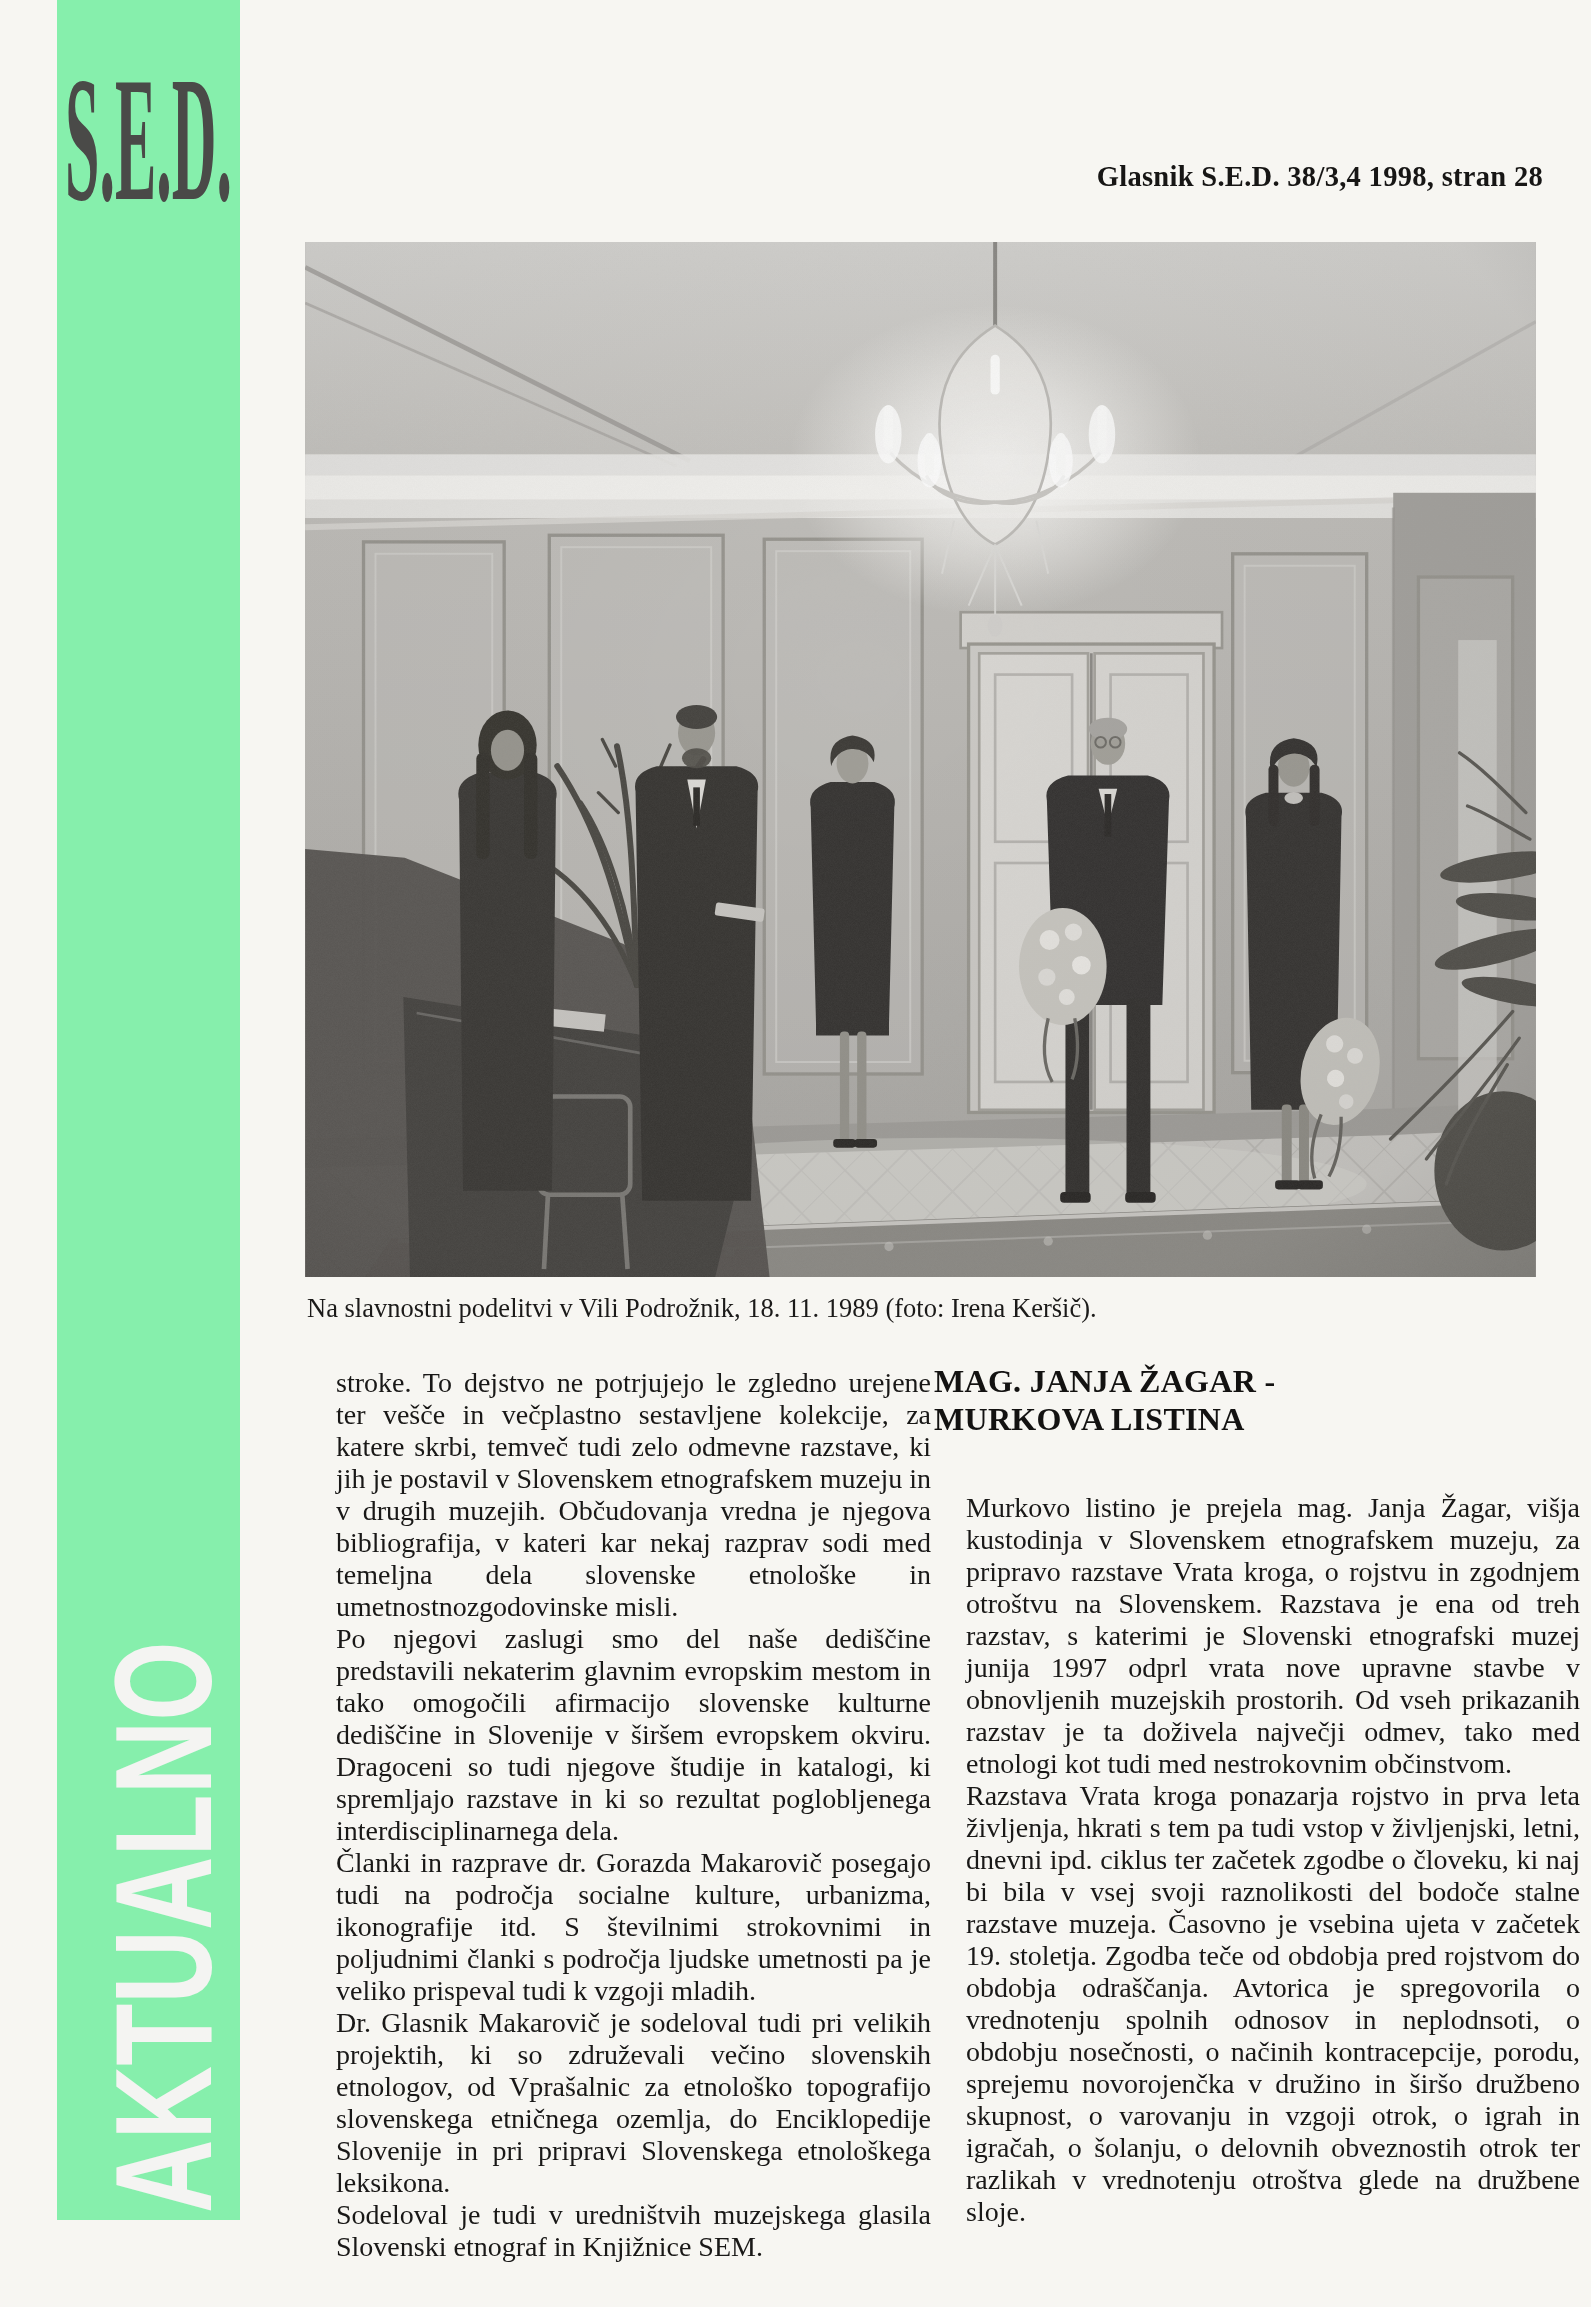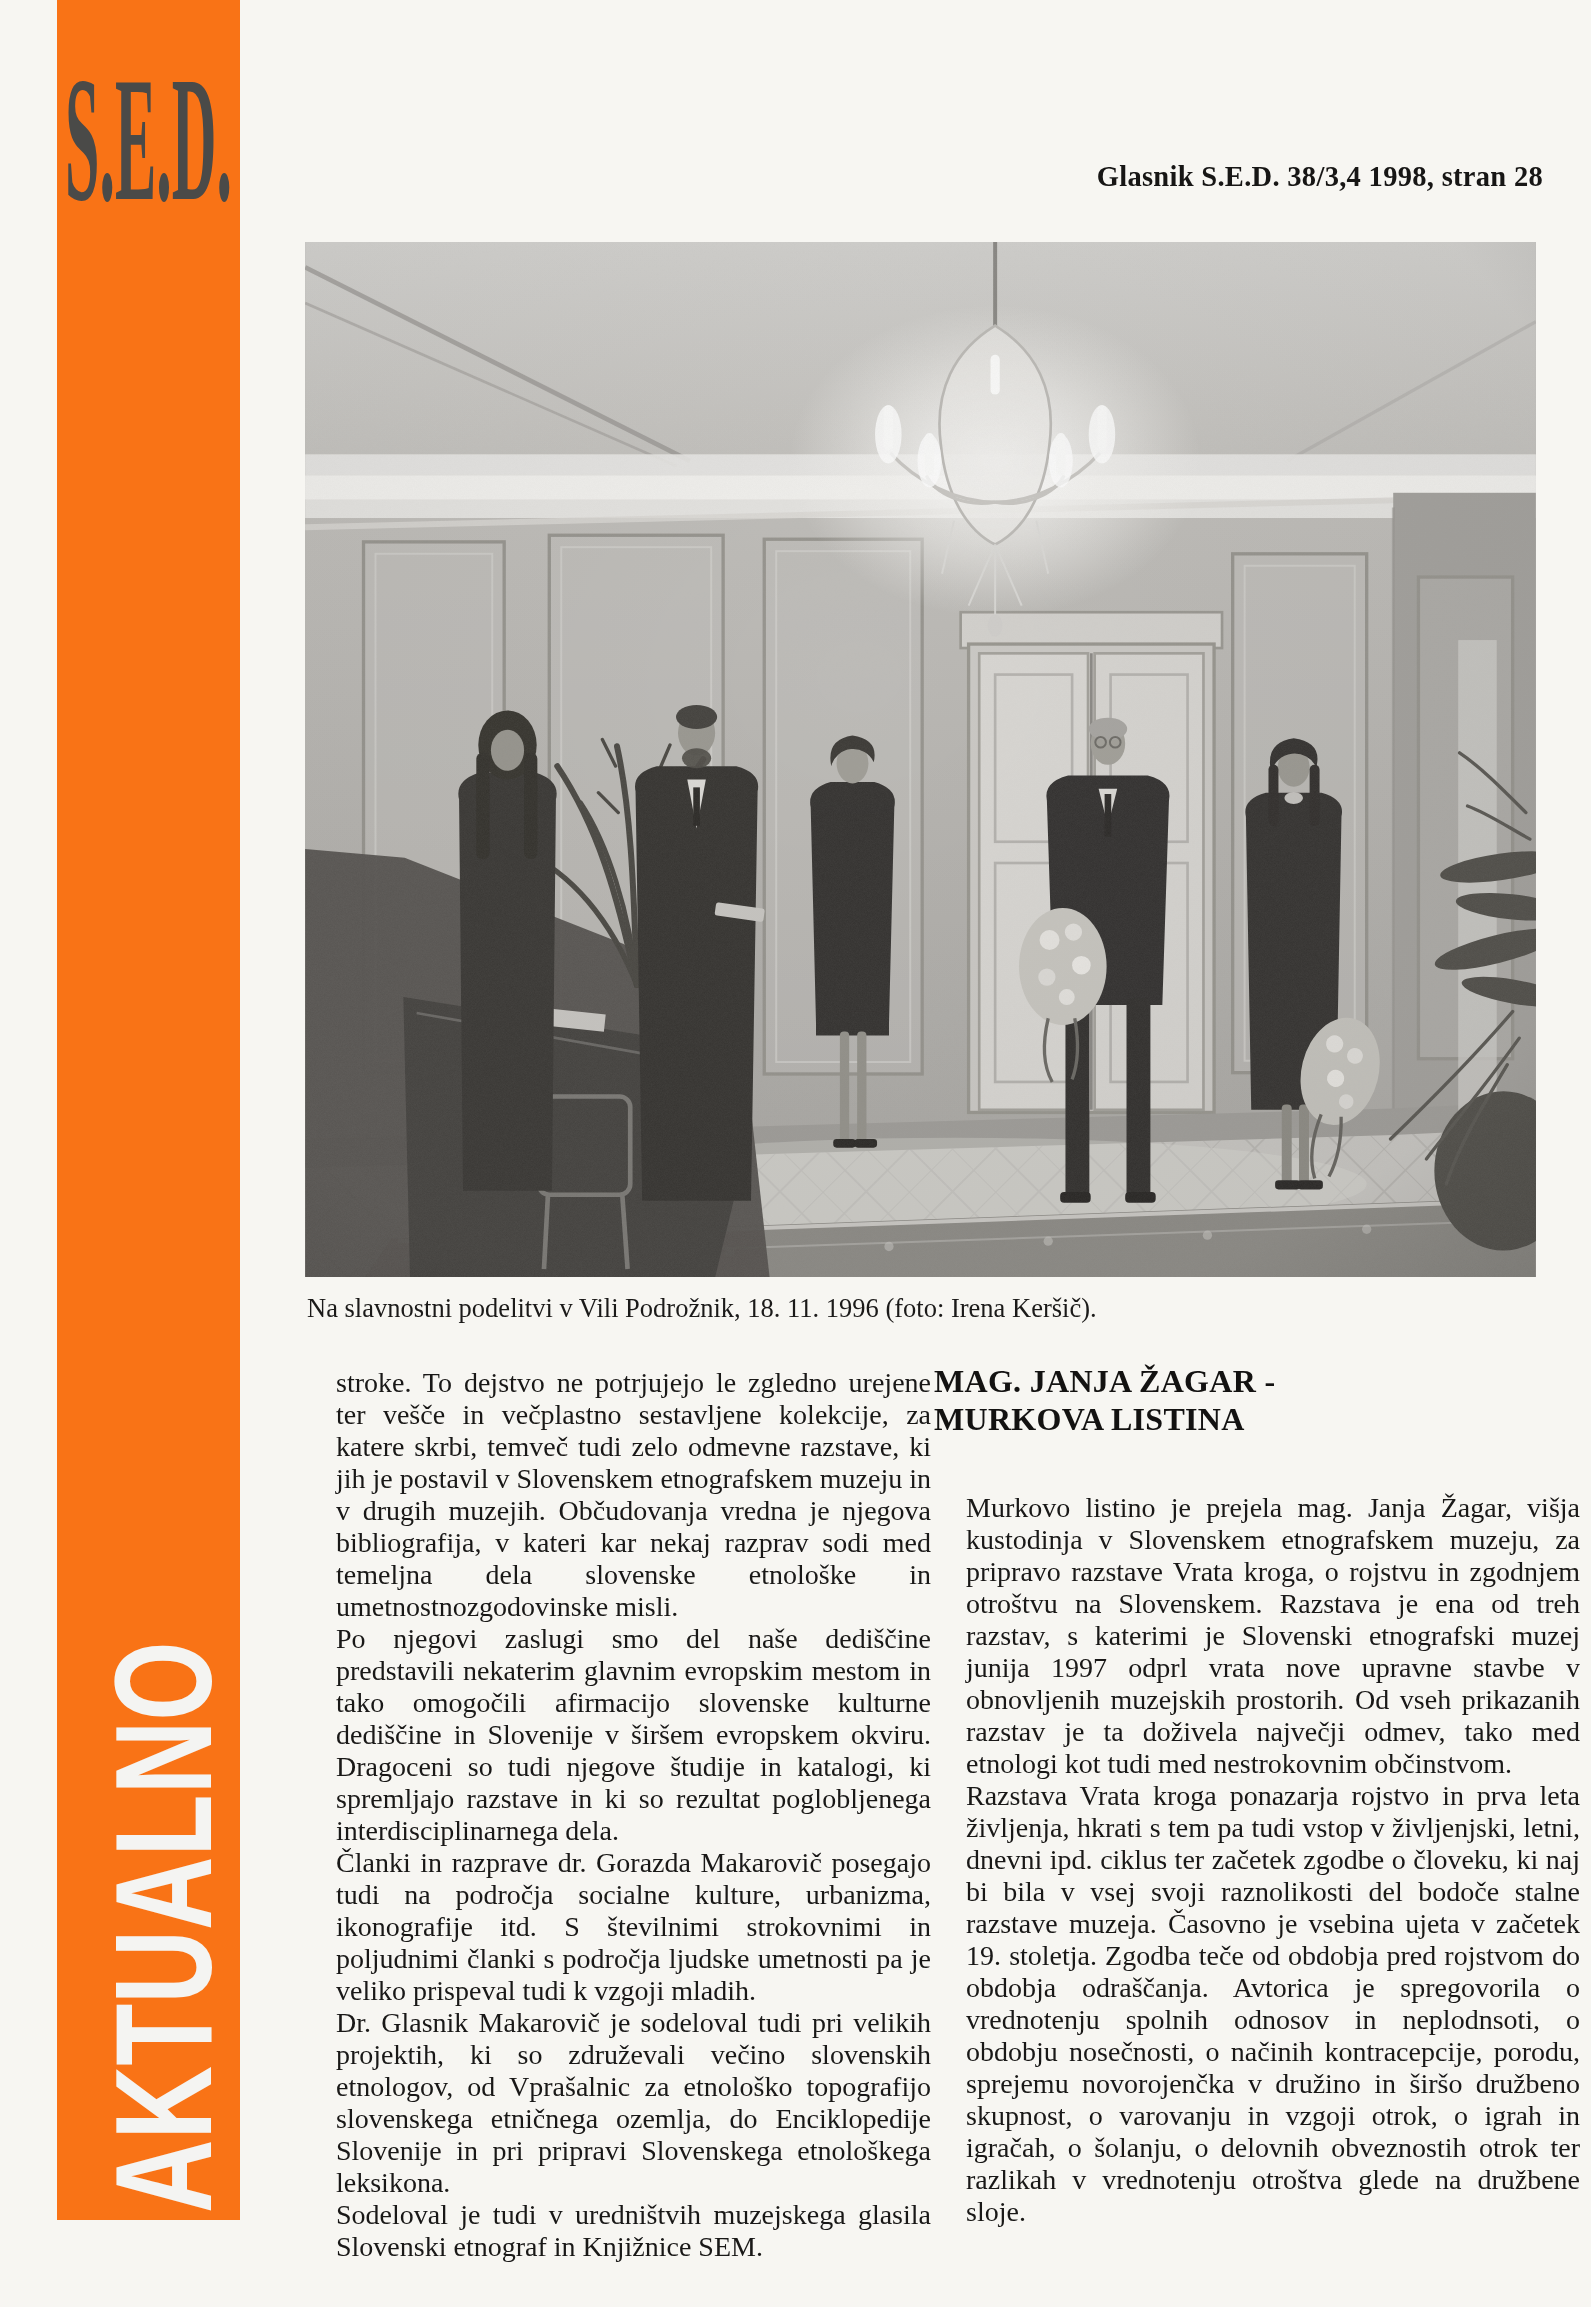--- a/index.html
+++ b/index.html
@@ -6,21 +6,21 @@
   body{
     width:1591px;height:2307px;position:relative;
     background:#f7f6f2;
     font-family:"Liberation Serif", serif;
     color:#1a1918;
     overflow:hidden;
   }
   
   .sidebar{
     position:absolute;left:57px;top:0;width:183px;height:2220px;
-    background:#f97316;
+    background:#86efac;
   }
   .sed-logo{position:absolute;left:0;top:35px;width:183px;height:199px;}
   .aktualno{position:absolute;left:0;top:1592px;width:183px;height:628px;}
   
   .page-header{
     position:absolute;top:161px;right:48px;
     font-size:28.5px;letter-spacing:0.3px;color:#171615;
     font-family:"Liberation Serif", serif;
     font-weight:bold;
   }
@@ -302,21 +302,21 @@
           <path d="M1102 420 L1120 500"></path>
     </g>
     <ellipse cx="1040" cy="578" rx="11" ry="17" fill="#d0cecb"></ellipse>
   </g>
 
   <rect x="0" y="0" width="1855" height="1560" fill="url(#vignette)"></rect>
   <rect x="0" y="0" width="1855" height="1560" filter="url(#grain)"></rect>
 </svg>
 </div>
 
-<div class="photo-caption">Na slavnostni podelitvi v Vili Podrožnik, 18. 11. 1996 (foto: Irena Keršič).</div>
+<div class="photo-caption">Na slavnostni podelitvi v Vili Podrožnik, 18. 11. 1989 (foto: Irena Keršič).</div>
 
 <div class="col col-left">
   <p>stroke. To dejstvo ne potrjujejo le zgledno urejene ter vešče in večplastno sestavljene kolekcije, za katere skrbi, temveč tudi zelo odmevne razstave, ki jih je postavil v Slovenskem etnografskem muzeju in v drugih muzejih. Občudovanja vredna je njegova  bibliografija, v kateri kar nekaj razprav sodi med temeljna dela slovenske etnološke in umetnostnozgodovinske misli.</p>
   <p>Po njegovi zaslugi smo del naše dediščine predstavili nekaterim glavnim evropskim mestom in tako omogočili afirmacijo slovenske kulturne dediščine in Slovenije v širšem evropskem okviru. Dragoceni so tudi njegove študije in katalogi, ki spremljajo razstave in ki so rezultat poglobljenega interdisciplinarnega dela.</p>
   <p>Članki in razprave dr. Gorazda Makarovič posegajo tudi na področja socialne kulture, urbanizma, ikonografije itd. S številnimi strokovnimi in poljudnimi članki s področja ljudske umetnosti pa je veliko prispeval tudi k vzgoji mladih.</p>
   <p>Dr. Glasnik Makarovič je sodeloval tudi pri velikih projektih, ki so združevali večino slovenskih etnologov, od Vprašalnic za etnološko topografijo slovenskega etničnega ozemlja, do Enciklopedije Slovenije in pri pripravi Slovenskega etnološkega leksikona.</p>
   <p>Sodeloval je tudi v uredništvih muzejskega glasila Slovenski etnograf in Knjižnice SEM.</p>
 </div>
 
 <div class="right-heading">

